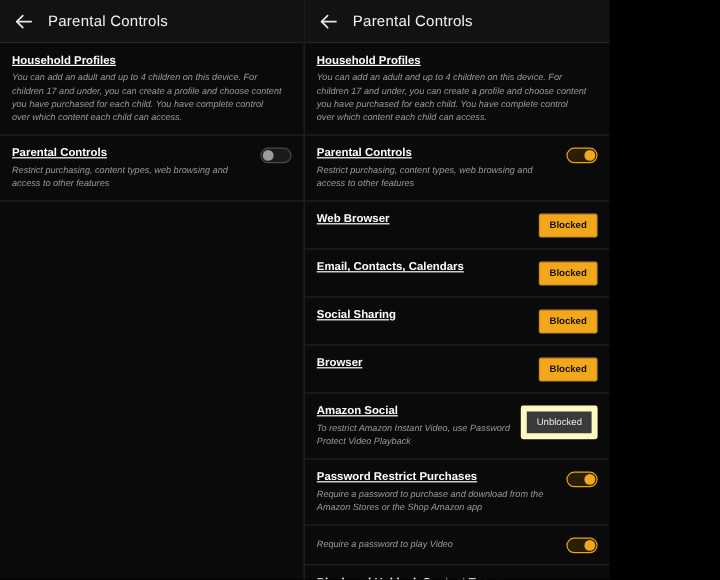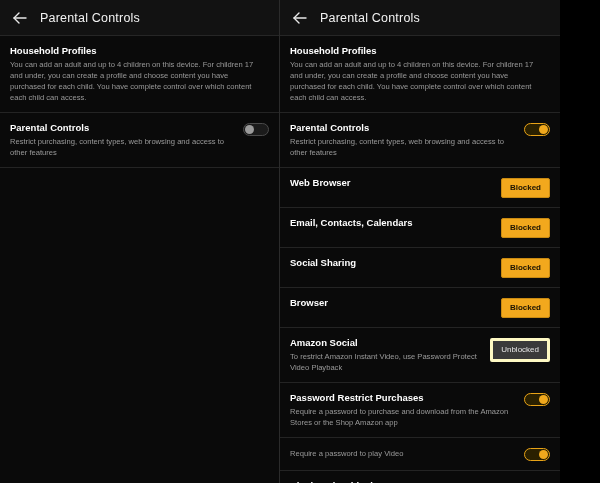--- a/index.html
+++ b/index.html
@@ -4,21 +4,21 @@
 <style>
   * { box-sizing: border-box; margin: 0; padding: 0; }
   html, body {
     width: 600px; height: 483px;
     background: #000;
     font-family: "Liberation Sans", sans-serif;
     color: #fff;
     overflow: hidden;
   }
   .screens { display: flex; width: 600px; height: 483px; }
-  .panel { width: 280px; height: 483px; background: #0a0a0a; position: relative; overflow: hidden; }
+  .panel { width: 254px; height: 483px; background: #0a0a0a; position: relative; overflow: hidden; }
   .panel.left { border-right: 1px solid #2b2b2b; }
 
   .titlebar {
     height: 36px;
     display: flex;
     align-items: center;
     padding: 0 10px;
     background: #121212;
     border-bottom: 1px solid #262626;
   }
@@ -37,26 +37,28 @@
   }
 
   .section { border-bottom: 1px solid #242424; padding: 8px 10px 9px 10px; }
   .section.withctl { display: flex; align-items: flex-start; }
   .section .texts { flex: 1; min-width: 0; padding-right: 8px; }
   .row-title {
     font-size: 9.5px;
     font-weight: bold;
     color: #ffffff;
     line-height: 13px;
+    text-decoration: underline;
   }
   .row-sub {
     font-size: 7.6px;
     color: #9a9a9a;
     line-height: 11px;
     margin-top: 2px;
+    font-style: italic;
   }
   .row-ctl { flex: none; display: flex; align-items: flex-start; padding-top: 2px; }
 
   
   .toggle {
     width: 26px; height: 13px;
     border-radius: 7px;
     position: relative;
     border: 1px solid #4a4a4a;
     background: #1b1b1b;
@@ -86,21 +88,21 @@
   }
   .pill.blocked {
     background: #f2a81d;
     color: #1a1203;
     font-weight: bold;
     border: 1px solid #c98a12;
   }
   .pill.unblocked {
     background: #3a3a3a;
     color: #e6e6e6;
-    border: 3px solid #fef9c3;
+    border: 5px solid #fef9c3;
   }
 
   .empty-fill { flex: 1; }
 </style>
 </head>
 <body>
 
 <div class="screens">
 
   <div class="panel left">

